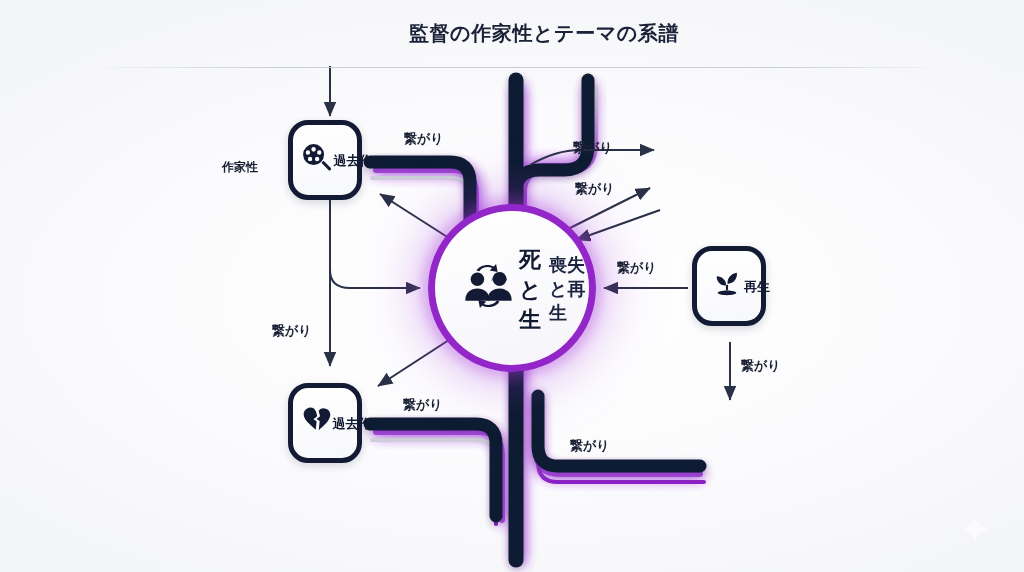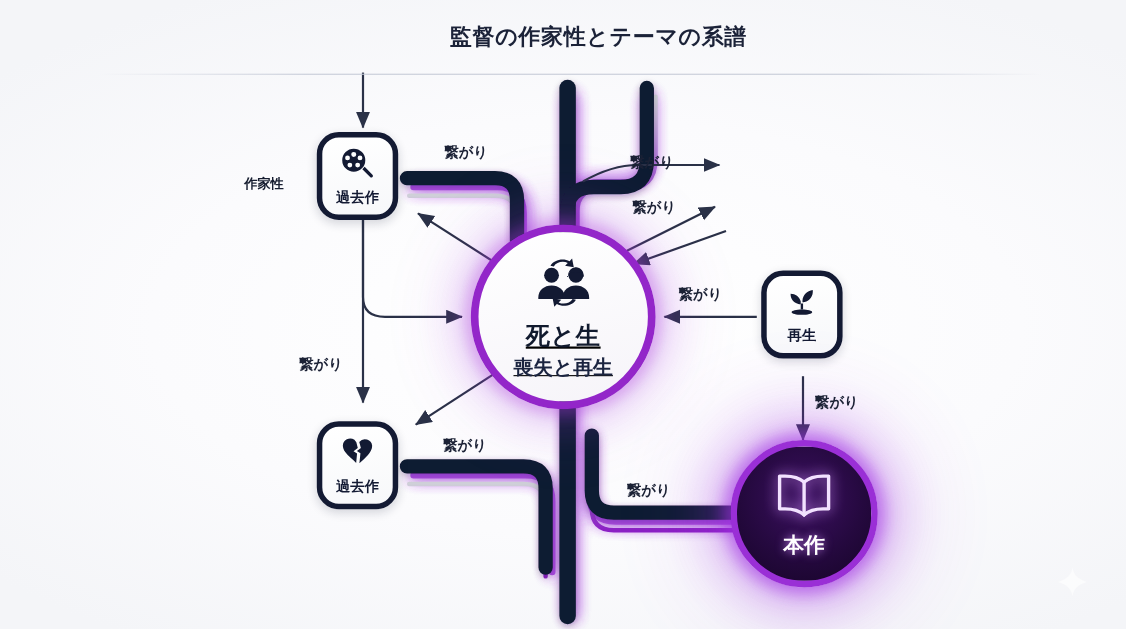--- a/index.html
+++ b/index.html
@@ -52,24 +52,25 @@
     width: 1024px;
     height: 572px;
   }
   #tree-layer  { z-index: 10; }
   #arrow-layer { z-index: 22; }
   
   .node {
     position: absolute;
     z-index: 30;
     display: flex;
-    flex-direction: column;
+    flex-direction: row;
     align-items: center;
     justify-content: center;
     box-sizing: border-box;
+    padding-left: 22px;
   }
   .node-rect {
     width: 74px;
     height: 80px;
     border: 5px solid #131a33;
     border-radius: 20px;
     background: linear-gradient(170deg, #ffffff 0%, #f7f8fa 100%);
     box-shadow: 0 3px 9px rgba(20,26,50,.16);
   }
   .node-rect .node-icon { color: #131a33; }
@@ -84,21 +85,20 @@
   #node-center {
     width: 168px;
     height: 168px;
     border-radius: 50%;
     border: 7px solid #9326c9;
     background: linear-gradient(165deg, #ffffff 0%, #f6f4f9 100%);
     box-shadow:
       0 0 12px 6px rgba(168,60,220,.30),
       0 0 34px 16px rgba(168,60,220,.18),
       0 0 60px 28px rgba(168,60,220,.08);
-    text-decoration: underline;
   }
   #node-center .node-icon { color: #131a33; }
   .center-title {
     font-size: 22px;
     font-weight: 700;
     color: #111a2e;
     margin-top: 4px;
     letter-spacing: .5px;
   }
   .center-sub {
@@ -292,30 +292,20 @@
   <div class="node node-rect" id="node-past-bottom" style="left:288px; top:383px;">
     <span class="node-icon">
       <svg width="32" height="32" viewBox="0 0 24 24" fill="currentColor" aria-hidden="true">
         <path d="M11.2 4.6 9.9 2.9A5 5 0 0 0 2 7c0 4.4 5.4 8.1 9.1 11.6l.6-6.4-2.4-1.5 2.9-2.2-1-3.9z"></path>
         <path d="M13.2 4.3l1.1 4.2-2.7 2 2.4 1.5-.7 6.9C17.4 15.3 22 11.5 22 7a5 5 0 0 0-8.8-2.7z"></path>
       </svg>
     </span>
     <span class="node-label">過去作</span>
   </div>
 
-  <div class="node" id="node-current" style="left:664px; top:400px;">
-    <span class="node-icon">
-      <svg width="58" height="50" viewBox="0 0 24 22" fill="none" stroke="currentColor" stroke-width="1.35" stroke-linejoin="round" stroke-linecap="round" aria-hidden="true">
-        <path d="M12 5.4C10.1 3.7 7.5 3 4.4 3H2.2v13.1h2.2c3.1 0 5.7.7 7.6 2.4"></path>
-        <path d="M12 5.4C13.9 3.7 16.5 3 19.6 3h2.2v13.1h-2.2c-3.1 0-5.7.7-7.6 2.4"></path>
-        <path d="M12 5.4v13.1"></path>
-      </svg>
-    </span>
-    <span class="node-label">本作</span>
-  </div>
 
   <div class="side-label" style="left:222px; top:159px;">作家性</div>
 
   <div class="edge-label" style="left:404px; top:130px;">繋がり</div>
   <div class="edge-label" style="left:573px; top:139px;">繋がり</div>
   <div class="edge-label" style="left:575px; top:180px;">繋がり</div>
   <div class="edge-label" style="left:272px; top:322px;">繋がり</div>
   <div class="edge-label" style="left:617px; top:259px;">繋がり</div>
   <div class="edge-label" style="left:741px; top:357px;">繋がり</div>
   <div class="edge-label" style="left:403px; top:396px;">繋がり</div>

